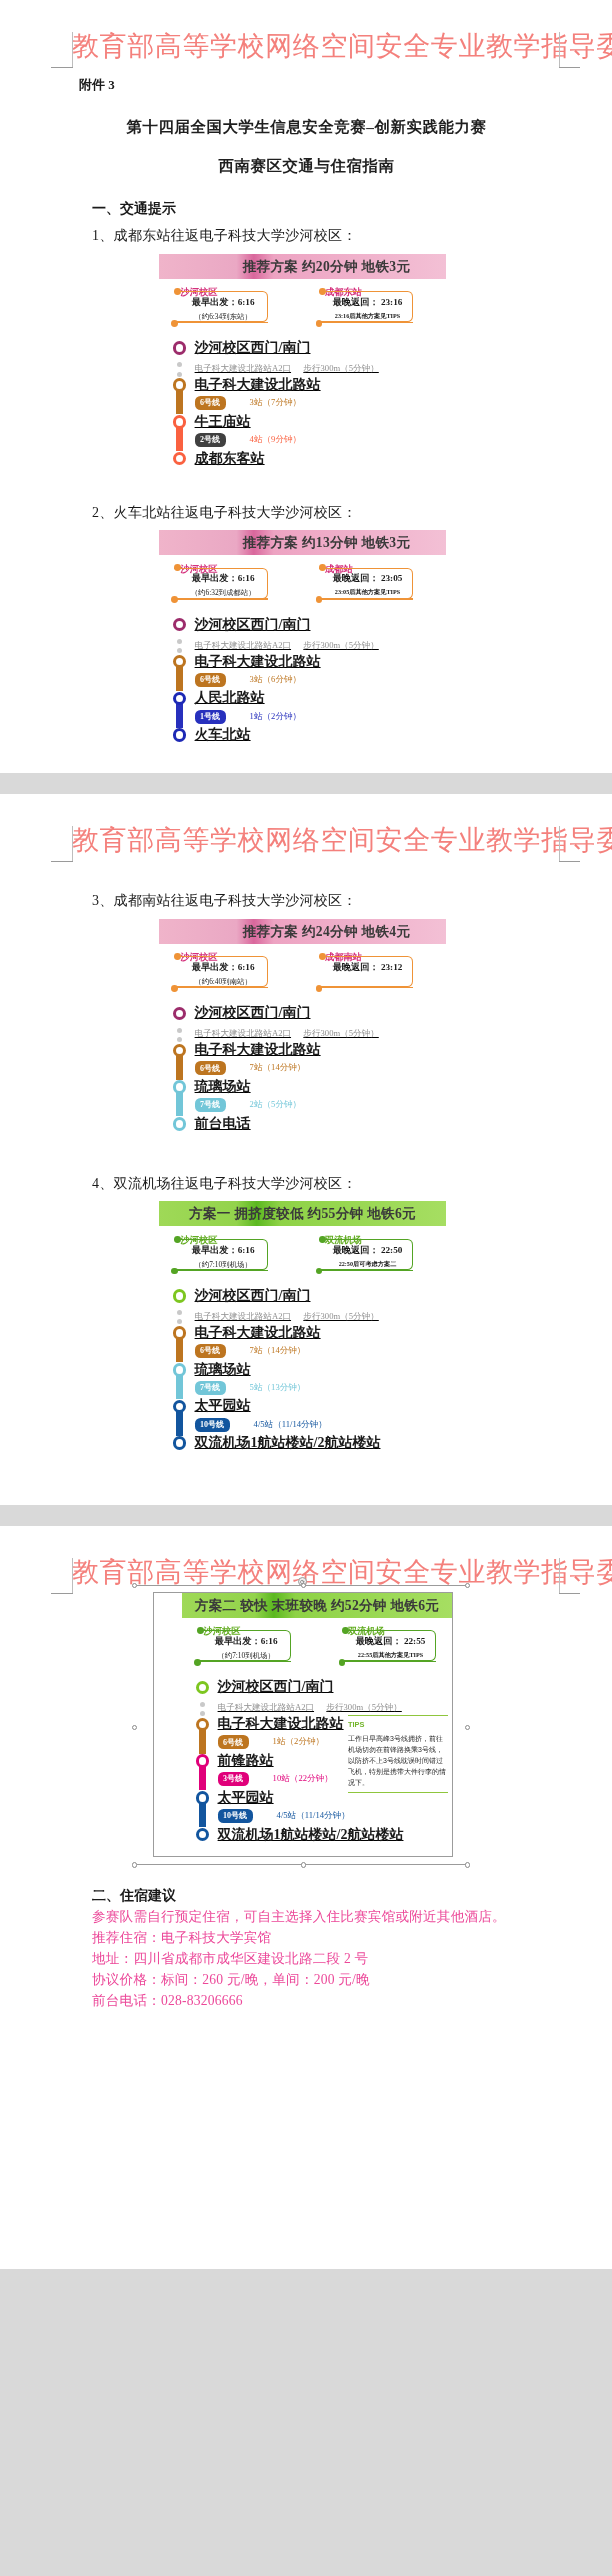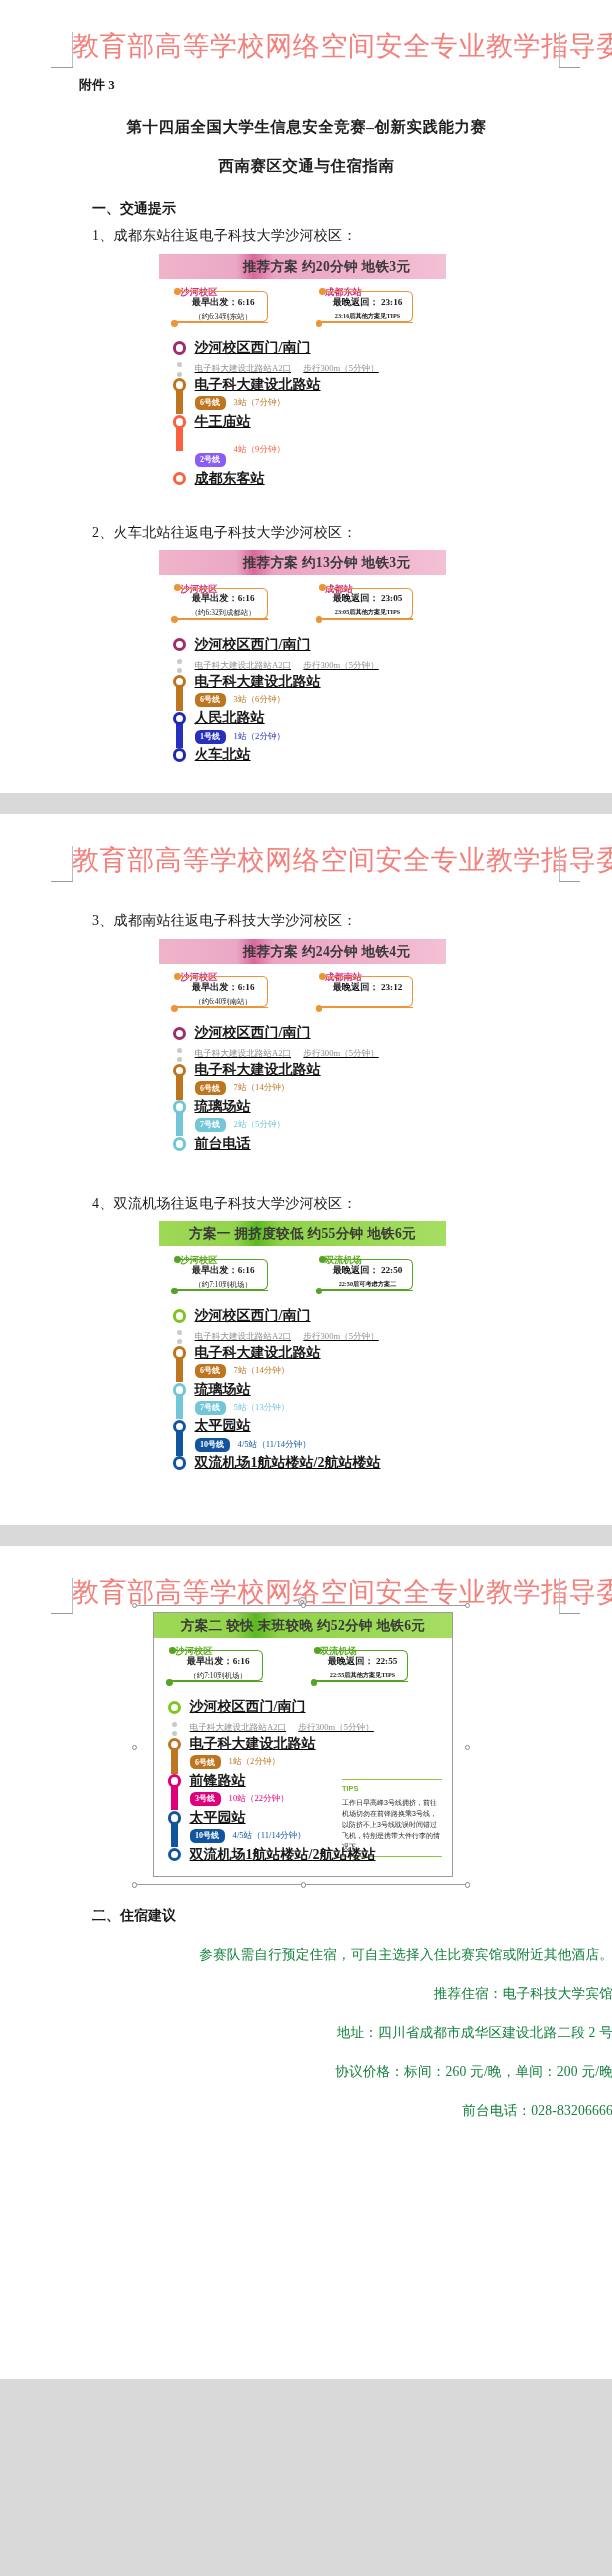--- a/index.html
+++ b/index.html
@@ -89,25 +89,24 @@
     font-weight: bold;
     color: #1a1a1a;
   }
   .h-item {
     margin: 8.6px 0 0 92px;
     font-size: 14px;
     color: #1a1a1a;
     letter-spacing: 0.3px;
   }
   .body-p {
-    margin: 21px 0 0 92px;
+    margin: 3px 0 0 92px;
     font-size: 13.6px;
-    color: #15803d;
+    color: #ec4899;
     letter-spacing: 0.2px;
-    text-align: right;
   }
 
   
   .card {
     margin: 8.6px 0 0 159px;
     width: 287px;
     position: relative;
   }
   .card.framed {
     border: 0.6px solid #9c9c9c;
@@ -226,31 +225,30 @@
     border-radius: 5.5px;
     color: #fff;
     font-size: 8px;
     font-weight: bold;
     padding: 1.2px 5.5px 1.8px 5.5px;
     vertical-align: middle;
   }
   .leg-txt {
     display: inline-block;
     font-size: 8.6px;
-    margin-left: 8px;
+    margin-left: 24px;
     vertical-align: middle;
   }
 
   
   .tips {
     position: absolute;
-    right: 10px;
+    right: 4px;
     top: 122px;
     width: 100px;
-    margin-top: 44px;
   }
   .tips-rule { height: 1.2px; background: #8fc63d; }
   .tips-title {
     font-size: 7.4px; font-weight: bold; color: #74b52c;
     font-family: "Liberation Sans", sans-serif;
     margin: 4.3px 0 3.7px 0;
   }
   .tips-body {
     font-size: 7px; line-height: 11px; color: #2b2b2b;
     font-family: "Liberation Sans", sans-serif;
@@ -340,21 +338,21 @@
           <div class="row station">
             <div class="stem" style="height:25px;background:#bd7520;"></div>
             <div class="marker" style="border-color:#bd7520;"></div>
             <div class="st-name">电子科大建设北路站</div>
             <div class="leg"><span class="line-badge" style="background:#bd7520;">6号线</span><span class="leg-txt" style="color:#bd7520;">3站（7分钟）</span></div>
           </div>
           <div class="row station">
             <div class="stem" style="height:25px;background:#fa6140;"></div>
             <div class="marker" style="border-color:#fa6140;"></div>
             <div class="st-name">牛王庙站</div>
-            <div class="leg"><span class="line-badge" style="background:#8b5cf6;margin-top:20px;">2号线</span><span class="leg-txt" style="color:#fa6140;">4站（9分钟）</span></div>
+            <div class="leg"><span class="line-badge" style="background:#404040;">2号线</span><span class="leg-txt" style="color:#fa6140;">4站（9分钟）</span></div>
           </div>
           <div class="row station">
             <div class="marker" style="border-color:#fa6140;"></div>
             <div class="st-name">成都东客站</div>
           </div>
         </div>
       </div>
 
     <div class="h-item" style="margin-top:32px;">2、火车北站往返电子科技大学沙河校区：</div>
     <div class="card">
@@ -561,21 +559,21 @@
     <div class="hdr">
       <div class="hdr-inner">
         <div class="hdr-tick-l"></div>
         <div class="hdr-tick-r"></div>
         <div class="hdr-rule-l"></div>
         <div class="hdr-rule-r"></div>
         <div class="hdr-title">教育部高等学校网络空间安全专业教学指导委员会</div>
       </div>
     </div>
 
-    <div class="card framed" style="margin-top:-7.4px;">
+    <div class="card framed" style="margin-top:-7.4px;padding-left:28px;">
         <div class="rot-handle" style="left:50%;top:-16px;margin-left:-5px;">⟳</div>
         <div class="sel-line" style="left:-17.3px;right:-17.3px;top:-7.4px;"></div>
         <div class="sel-line" style="left:-17.3px;right:-17.3px;bottom:-8.6px;"></div>
         <div class="handle" style="left:-20px;top:-10px;margin-left:-2.5px;"></div>
         <div class="handle" style="left:50%;top:-10px;margin-left:-2.5px;"></div>
         <div class="handle" style="left:calc(100% + 15px);top:-10px;margin-left:-2.5px;"></div>
         <div class="handle" style="left:-20px;top:50%;margin-left:-2.5px;"></div>
         <div class="handle" style="left:calc(100% + 15px);top:50%;margin-left:-2.5px;"></div>
         <div class="handle" style="left:-20px;top:calc(100% + 6.2px);margin-left:-2.5px;"></div>
         <div class="handle" style="left:50%;top:calc(100% + 6.2px);margin-left:-2.5px;"></div>

